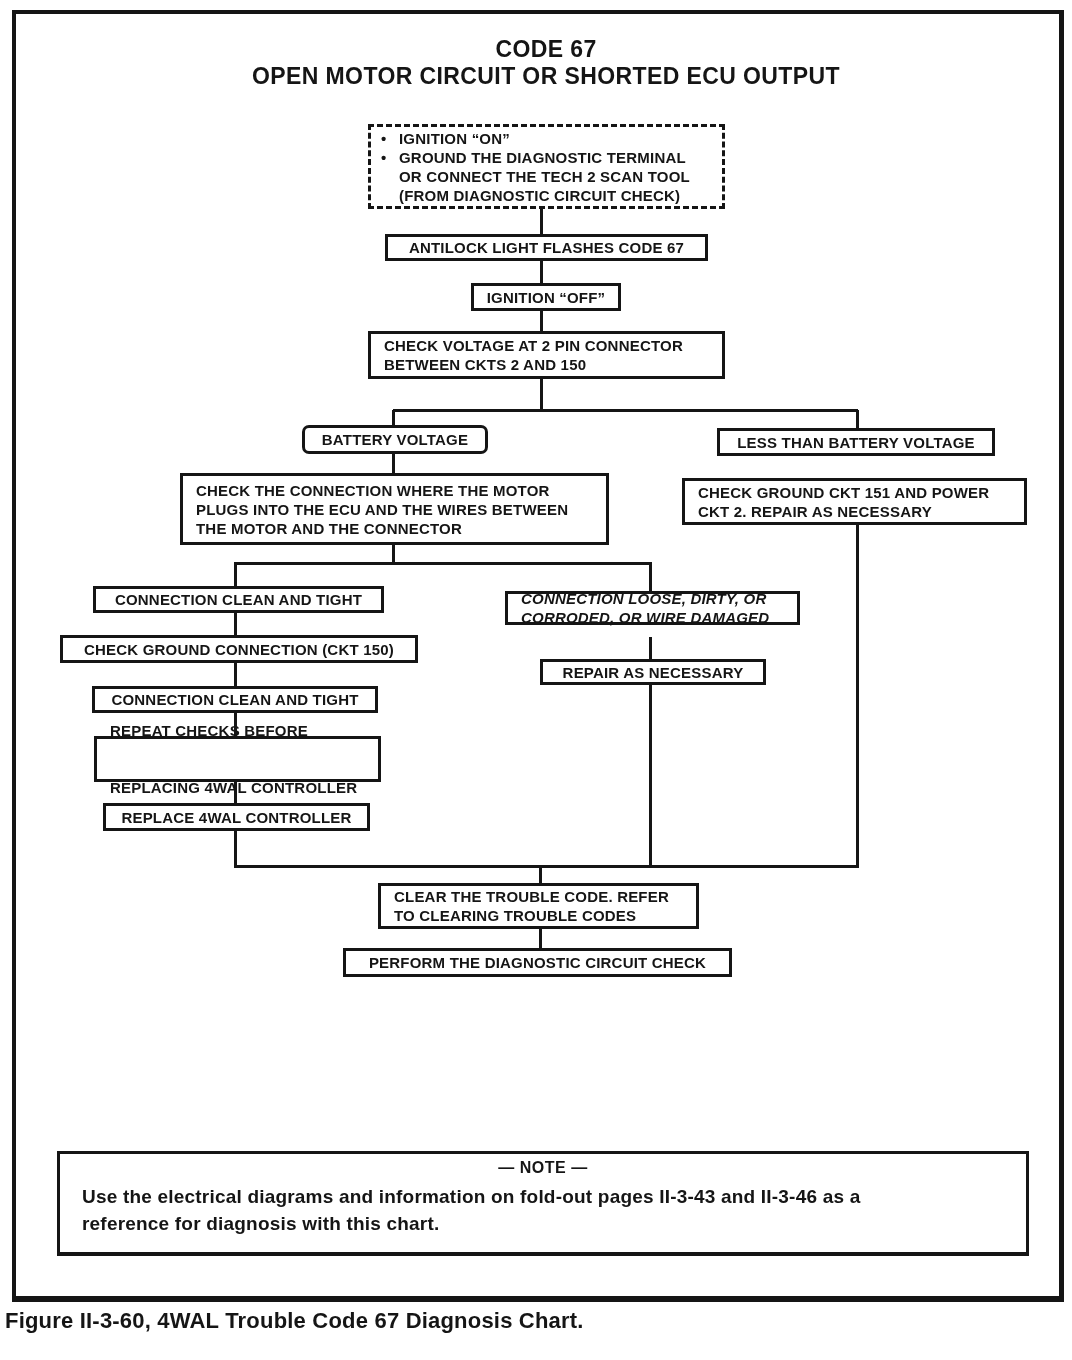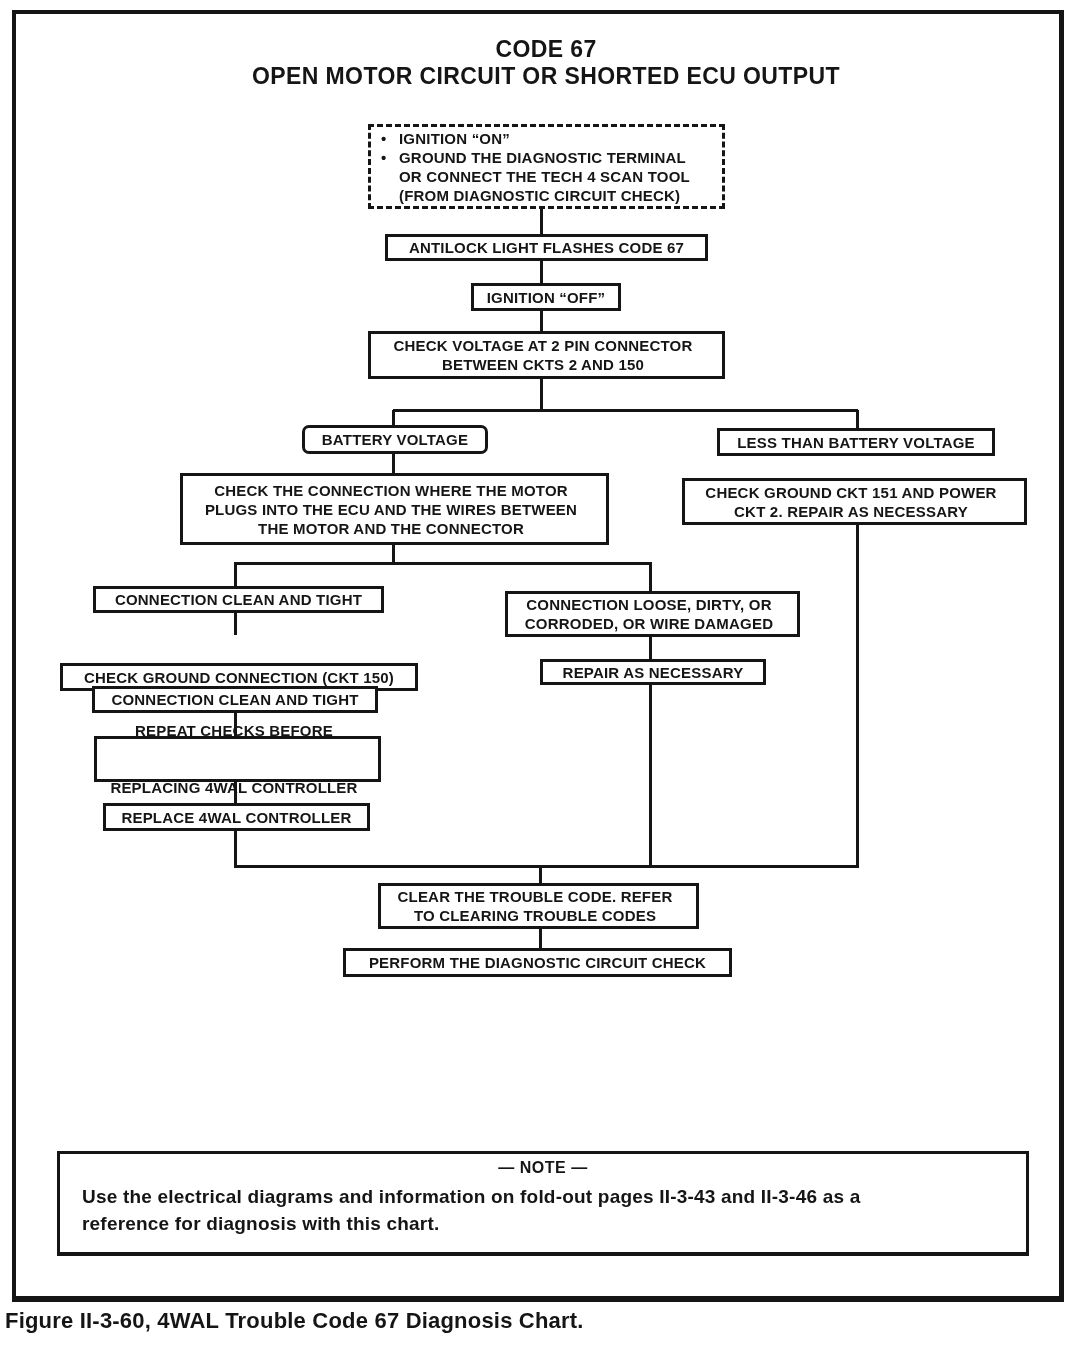--- a/index.html
+++ b/index.html
@@ -16,21 +16,21 @@
     position:absolute; left:14px; top:36px; width:1064px; text-align:center;
     font-weight:700; font-size:23px; line-height:27px; letter-spacing:0.4px;
   }
   .node {
     position:absolute; border:3px solid #151515; background:#fff;
     display:flex; flex-direction:column; justify-content:center;
     font-weight:700; font-size:15px; line-height:19px; letter-spacing:0.2px;
     white-space:nowrap;
   }
   .node.center { align-items:center; text-align:center; }
-  .node.leftal { padding-left:13px; padding-right:20px;text-align:center; }
+  .node.leftal { padding-left:13px; padding-right:20px; }
   .node.dashed { border-style:dashed; padding-left:10px; }
   .sline { display:flex; }
   .sline .bullet { width:18px; }
   .sline.indent { padding-left:18px; }
   .vline { position:absolute; width:3px; background:#151515; }
   .hline { position:absolute; height:3px; background:#151515; }
   .note-box {
     position:absolute; left:57px; top:1151px; width:972px; height:105px;
     border:3px solid #151515; border-bottom-width:4px;
   }
@@ -83,21 +83,21 @@
   <div class="node dashed" style="left:368px; top:124px; width:357px; height:85px;">
     <div class="sline">
       <span class="bullet">•</span>
       <span>IGNITION “ON”</span>
     </div>
     <div class="sline">
       <span class="bullet">•</span>
       <span>GROUND THE DIAGNOSTIC TERMINAL</span>
     </div>
     <div class="sline indent">
-      <span>OR CONNECT THE TECH 4 SCAN TOOL</span>
+      <span>OR CONNECT THE TECH 2 SCAN TOOL</span>
     </div>
     <div class="sline indent">
       <span>(FROM DIAGNOSTIC CIRCUIT CHECK)</span>
     </div>
   </div>
 
   <div class="node center" style="left:385px; top:234px; width:323px; height:27px;">
     <span>ANTILOCK LIGHT FLASHES CODE 67</span>
   </div>
 
@@ -126,38 +126,38 @@
 
   <div class="node leftal" style="left:682px; top:478px; width:345px; height:47px;">
     <div>CHECK GROUND CKT 151 AND POWER</div>
     <div>CKT 2. REPAIR AS NECESSARY</div>
   </div>
 
   <div class="node center" style="left:93px; top:586px; width:291px; height:27px;">
     <span>CONNECTION CLEAN AND TIGHT</span>
   </div>
 
-  <div class="node center" style="left:60px; top:635px; width:358px; height:28px;margin-top:28px;">
+  <div class="node center" style="left:60px; top:635px; width:358px; height:28px;">
     <span>CHECK GROUND CONNECTION (CKT 150)</span>
   </div>
 
   <div class="node center" style="left:92px; top:686px; width:286px; height:27px;">
     <span>CONNECTION CLEAN AND TIGHT</span>
   </div>
 
   <div class="node leftal" style="left:94px; top:736px; width:287px; height:46px;gap:38px;">
     <div>REPEAT CHECKS BEFORE</div>
     <div>REPLACING 4WAL CONTROLLER</div>
   </div>
 
   <div class="node center" style="left:103px; top:803px; width:267px; height:28px;">
     <span>REPLACE 4WAL CONTROLLER</span>
   </div>
 
-  <div class="node leftal" style="left:505px; top:591px; width:295px; height:46px;">
+  <div class="node leftal" style="left:505px; top:591px; width:295px; height:34px;font-style:italic;">
     <div>CONNECTION LOOSE, DIRTY, OR</div>
     <div>CORRODED, OR WIRE DAMAGED</div>
   </div>
 
   <div class="node center" style="left:540px; top:659px; width:226px; height:26px;">
     <span>REPAIR AS NECESSARY</span>
   </div>
 
   <div class="node leftal" style="left:378px; top:883px; width:321px; height:46px;">
     <div>CLEAR THE TROUBLE CODE. REFER</div>

